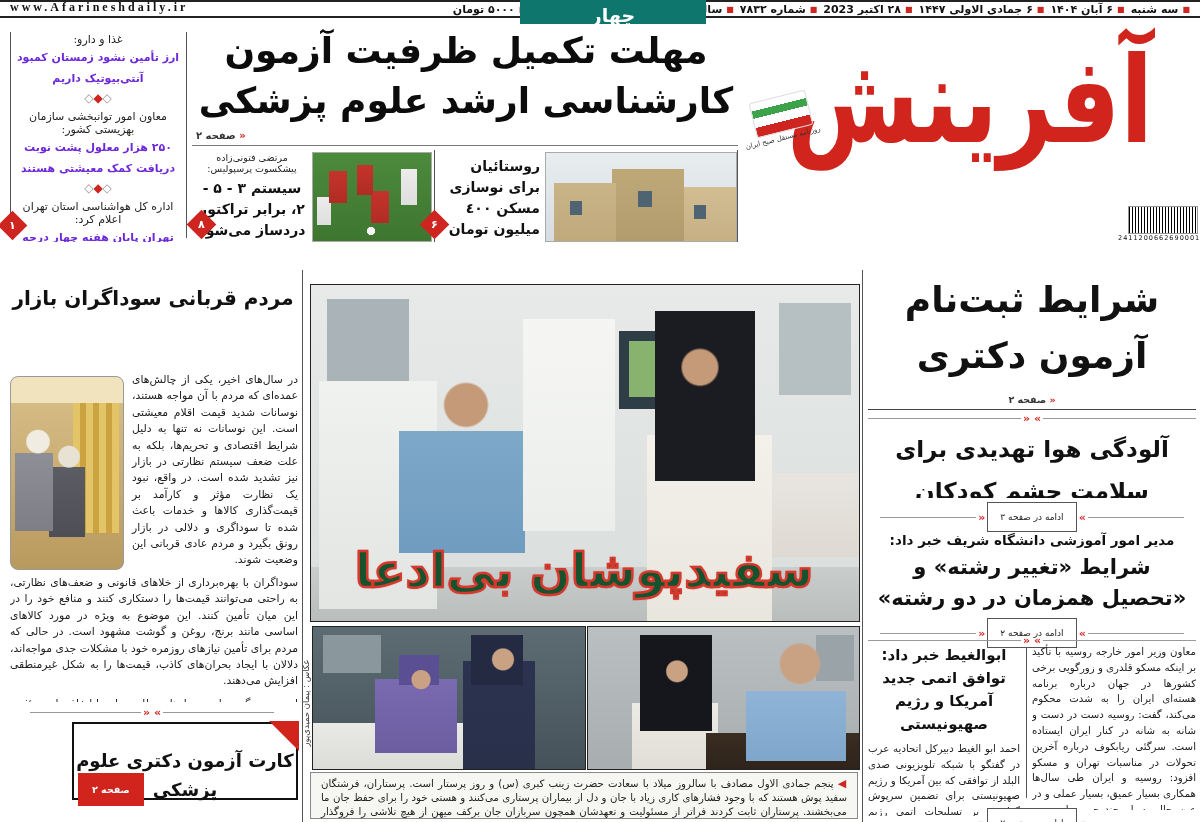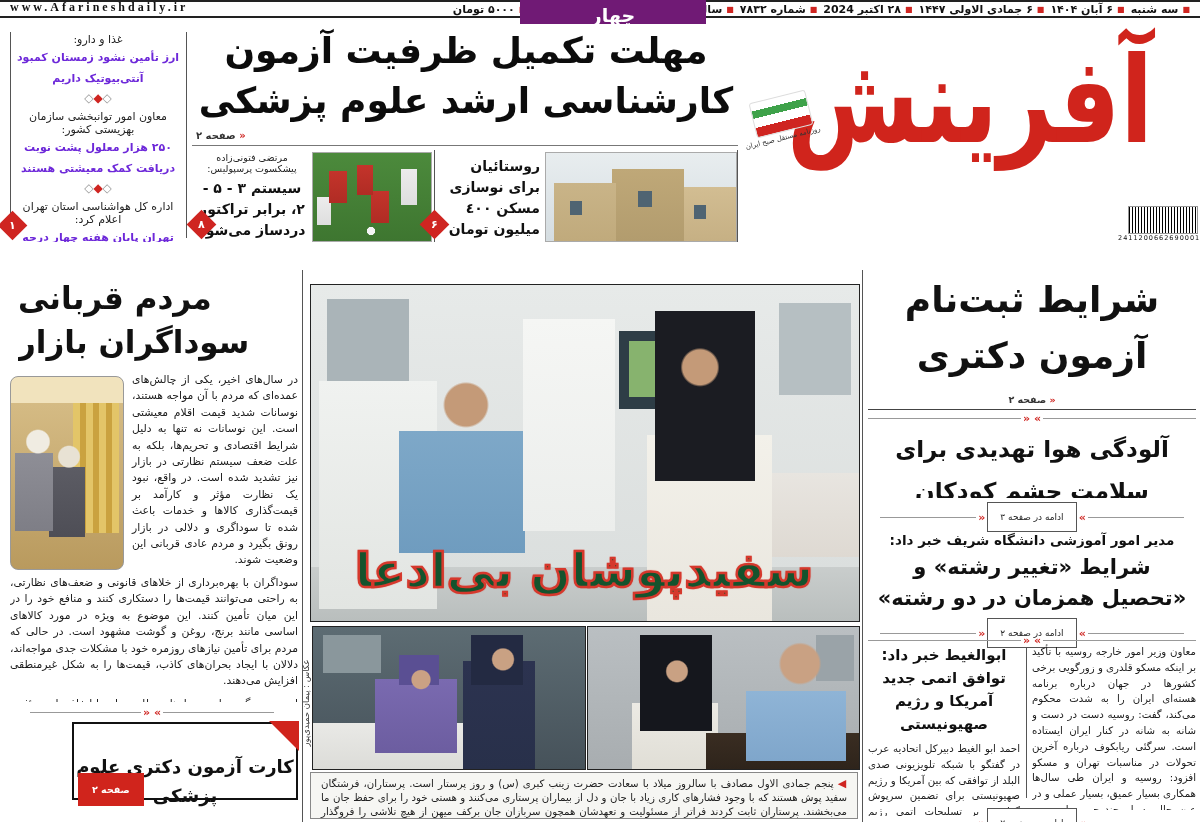--- a/index.html
+++ b/index.html
@@ -14,21 +14,21 @@
   #logo-title{left:745px;top:-14px;width:450px;height:235px;text-align:center;
     font-weight:bold;color:#d0241c;font-size:96px;line-height:230px;transform:scaleY(1.25);
     letter-spacing:-4px;overflow:hidden;}
   #flag-emblem{left:752px;top:96px;width:56px;height:34px;transform:rotate(-14deg);
     background:linear-gradient(#fff 0 22%,#3ea24a 22% 44%,#fff 44% 72%,#cf2521 72%);
     border:1px solid #ddd;border-radius:3px;}
   #logo-subtitle{left:738px;top:134px;width:90px;font-size:7px;color:#333;text-align:center;transform:rotate(-14deg);}
   #barcode{left:1128px;top:206px;width:68px;height:26px;
     background:repeating-linear-gradient(90deg,#000 0 1px,#fff 1px 3px);border:1px solid #999;}
   #barcode-number{left:1118px;top:234px;width:80px;font-size:6.5px;letter-spacing:1px;text-align:right;direction:ltr;}
-  #top-banner{left:520px;top:0;width:186px;height:24px;background:#701a75;color:#fff;
+  #top-banner{left:520px;top:0;width:186px;height:24px;background:#0f766e;color:#fff;
     font-weight:bold;font-size:19px;text-align:center;line-height:30px;overflow:hidden;letter-spacing:6px;}
 
   
   #main-headline{left:192px;top:26px;width:548px;height:102px;text-align:center;font-weight:900;
     font-size:36px;line-height:50px;color:#0c0c0c;overflow:hidden;}
   #main-headline-ref{left:196px;top:130px;font-size:10px;color:#333;font-weight:bold;}
   #main-headline-ref .arr{color:#cf2521;font-weight:bold;}
   #headline-rule{left:192px;top:145px;width:546px;}
 
   
@@ -88,36 +88,36 @@
     font-size:23px;line-height:42px;overflow:hidden;}
   #third-kicker{left:868px;top:532px;width:328px;text-align:center;font-size:13.5px;font-weight:bold;}
   #third-title{left:868px;top:552px;width:328px;height:64px;text-align:center;font-weight:900;
     font-size:21px;line-height:31px;overflow:hidden;}
   .sub-title{font-size:15px;font-weight:800;line-height:23px;text-align:center;margin-bottom:5px;}
   .sub-body{font-size:10.2px;line-height:15.8px;text-align:justify;color:#1c1c1c;}
   #sub-right{left:1032px;top:644px;width:164px;height:166px;overflow:hidden;}
   #sub-left{left:868px;top:644px;width:152px;height:172px;overflow:hidden;}
 
   
-  #left-title{left:18px;top:276px;width:290px;height:90px;text-align:left;font-weight:900;
-    font-size:31px;line-height:44px;overflow:hidden;}
+  #left-title{left:8px;top:276px;width:290px;height:90px;text-align:center;font-weight:900;
+    font-size:20px;line-height:44px;overflow:hidden;}
   #left-body{left:10px;top:372px;width:288px;height:330px;font-size:10.8px;line-height:16.4px;
     text-align:justify;color:#1a1a1a;overflow:hidden;}
   #left-body p{margin:0 0 6px;}
   #photo-market{float:left;width:112px;height:192px;margin:4px 8px 4px 0;border:1px solid #999;border-radius:8px;
     background:
       radial-gradient(circle at 50% 45%, #f0ece2 55%, rgba(0,0,0,0) 62%) 14px 52px/26px 28px no-repeat,
       linear-gradient(#8e8e96,#7e7e86) 4px 76px/38px 78px no-repeat,
       radial-gradient(circle at 50% 45%, #e8e2d4 55%, rgba(0,0,0,0) 62%) 46px 68px/24px 26px no-repeat,
       linear-gradient(#5c5c64,#4e4e56) 38px 90px/36px 70px no-repeat,
       repeating-linear-gradient(90deg,#e3c568 0 7px,#caa23f 7px 13px) 62px 26px/46px 130px no-repeat,
       linear-gradient(#f1e3bd,#f1e3bd) 0 0/112px 26px no-repeat,
       linear-gradient(#d9c08a,#b99a5e);}
   #promo-box{left:72px;top:722px;width:226px;height:78px;border:2.5px solid #111;text-align:center;
-    font-size:18px;line-height:29px;font-weight:900;padding-top:28px;box-sizing:border-box;}
+    font-size:18px;line-height:29px;font-weight:900;padding-top:22px;box-sizing:border-box;}
   #promo-box .tri{position:absolute;top:-3px;right:-3px;width:0;height:0;
     border-top:30px solid #d0241c;border-left:30px solid transparent;}
   #promo-tag{position:absolute;left:4px;bottom:-8px;background:#d0241c;color:#fff;
     font-size:9.5px;font-weight:bold;padding:2px 14px;}
 
   
   #photo-main{left:310px;top:284px;width:548px;height:336px;border:1px solid #222;
     background:
       radial-gradient(circle at 50% 45%, #c49a78 46%, rgba(0,0,0,0) 52%) 366px 58px/46px 54px no-repeat,
       linear-gradient(#1b1c22,#1b1c22) 344px 26px/100px 170px no-repeat,
@@ -214,21 +214,21 @@
 <div class="vline" style="left:737px;top:150px;height:92px;"></div>
 
 <div id="dateline">
   <span class="dl-b">■</span>
     <span class="dl-item">سه شنبه</span>
   <span class="dl-b">■</span>
     <span class="dl-item">۶ آبان ۱۴۰۴</span>
   <span class="dl-b">■</span>
     <span class="dl-item">۶ جمادی الاولی ۱۴۴۷</span>
   <span class="dl-b">■</span>
-    <span class="dl-item">۲۸ اکتبر 2024</span>
+    <span class="dl-item">۲۸ اکتبر 2023</span>
   <span class="dl-b">■</span>
     <span class="dl-item">شماره ۷۸۳۲</span>
   <span class="dl-b">■</span>
     <span class="dl-item">سال بیست و ششم</span>
   <span class="dl-b">■</span>
     <span class="dl-item">هشت صفحه</span>
   <span class="dl-b">■</span>
     <span class="dl-item">۵۰۰۰ تومان</span>
   <span id="website">www.Afarineshdaily.ir</span>
 </div>

